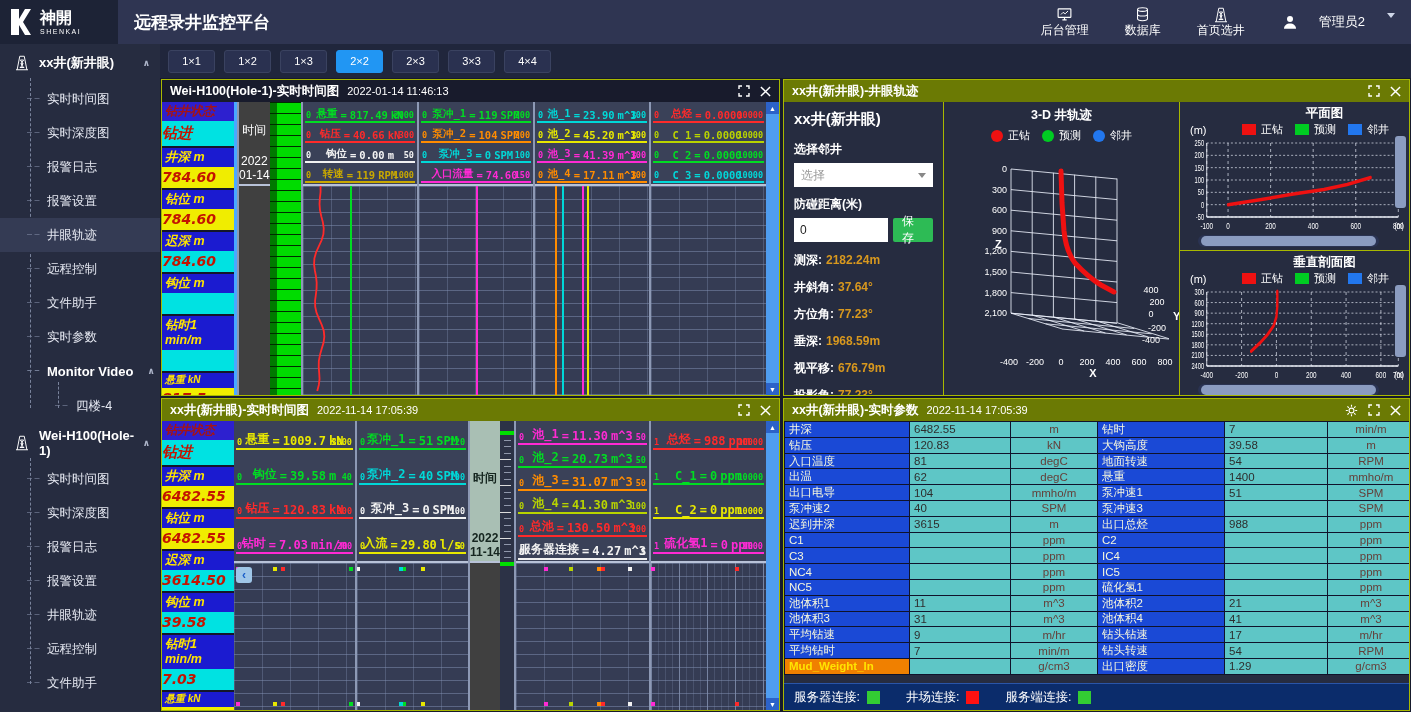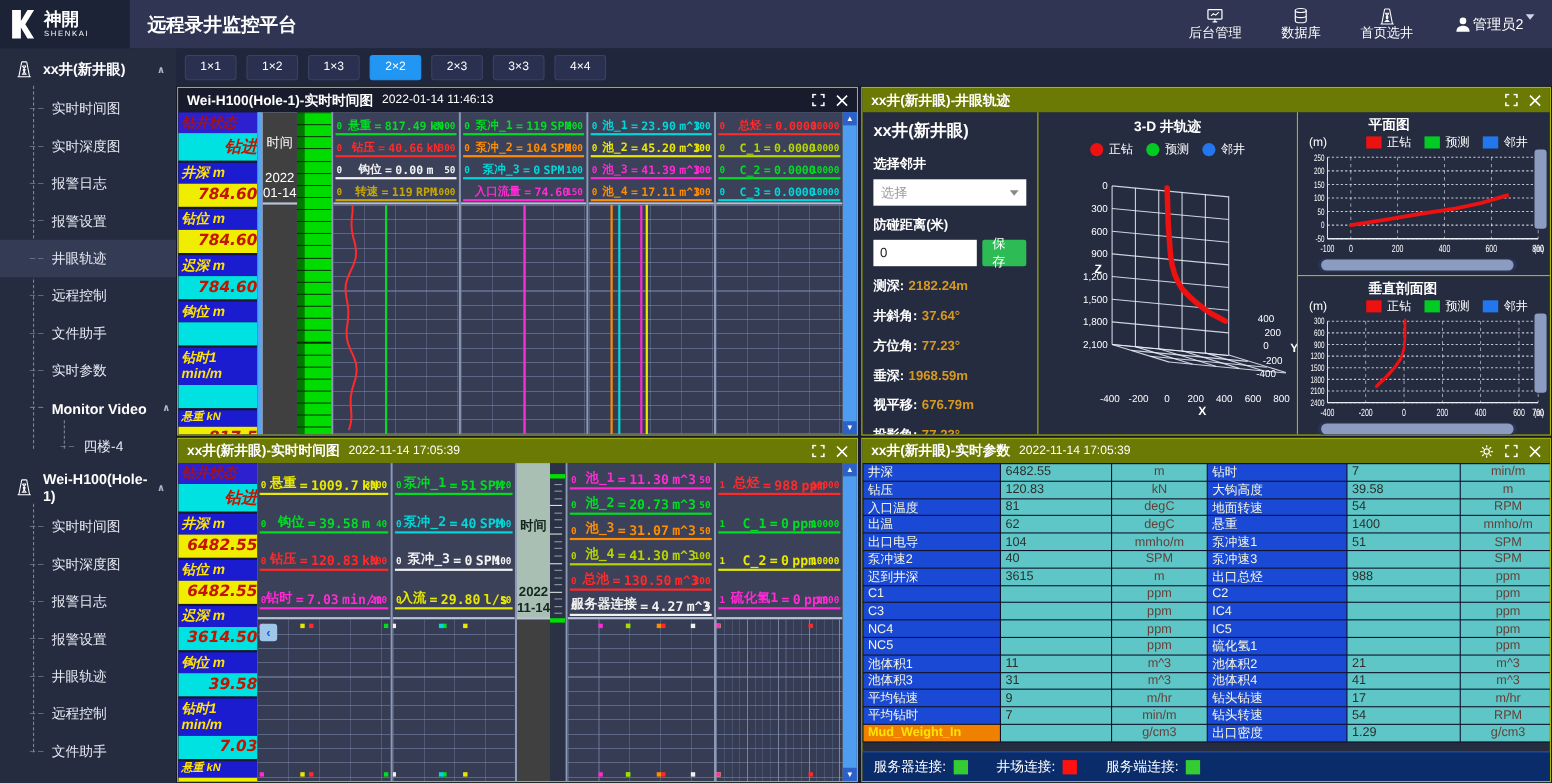--- a/index.html
+++ b/index.html
@@ -9,21 +9,21 @@
 
 #app-header{position:absolute;top:0;left:0;right:0;height:44px;background:#2f3552;display:flex;align-items:center;z-index:5}
 #logo-block{width:118px;height:44px;background:#1d2336;display:flex;align-items:center;padding-left:8px;gap:6px;flex:none}
 .logo-txt{display:flex;flex-direction:column;line-height:1}
 .logo-zh{font-size:16px;font-weight:bold;font-family:"DejaVu Serif","Liberation Serif",serif}
 .logo-en{font-size:7px;letter-spacing:1.5px;margin-top:2px}
 #app-title{margin-left:16px;font-size:17px;font-weight:bold;white-space:nowrap}
 #header-nav{margin-left:auto;display:flex;align-items:center;gap:36px;padding-right:16px}
 .nav-item{text-align:center;font-size:12px;cursor:pointer;line-height:1.2}
 .nav-item .nav-icon{display:flex;justify-content:center;height:17px}
-#user-box{display:flex;gap:0;font-size:13px;cursor:pointer}
+#user-box{display:flex;gap:20px;font-size:13px;cursor:pointer}
 .caret-down{width:0;height:0;border-left:4px solid transparent;border-right:4px solid transparent;border-top:5px solid #cfd6e8;display:inline-block;margin-left:2px}
 
 #toolbar{position:absolute;top:44px;left:160px;right:0;height:34px;background:#20263c;display:flex;align-items:center;gap:9px;padding-left:8px}
 .gbtn{width:47px;height:23px;background:#2a3150;border:1px solid #3a4260;border-radius:3px;font-size:11px;display:flex;align-items:center;justify-content:center;cursor:pointer;color:#fff}
 .gbtn.active{background:#2196f3;border-color:#2196f3}
 #save-template{position:absolute;right:9px;top:5px;height:24px;background:#2f80e0;border-radius:3px;font-size:11px;padding:0 11px;display:flex;align-items:center;cursor:pointer}
 
 #sidebar{position:absolute;top:44px;left:0;width:160px;bottom:0;background:#262c40;overflow:hidden}
 .sb-head{height:38px;display:flex;align-items:center;padding:0 10px 0 13px;gap:8px;font-weight:bold;font-size:13px;cursor:pointer}
 .sb-head .chev{margin-left:auto;color:#aeb6ca;font-size:9px}
@@ -51,21 +51,21 @@
 .pt-time{font-size:11px;white-space:nowrap}
 .pt-icons{margin-left:auto;display:flex;gap:10px;align-items:center}
 .pt-icons span{cursor:pointer;display:flex}
 
 .tp-body{display:flex;height:calc(100% - 22px)}
 .strip{width:72px;background:#14162a;display:flex;flex-direction:column;overflow:hidden;flex:none}
 .sgroup{margin-bottom:2px;flex:none}
 .slabel{background:#1b1bd0;color:#ffe400;font-style:italic;font-weight:bold;font-size:12.5px;padding:2px 3px;line-height:15px;min-height:19px}
 .sgroup.state .slabel{background:#2d20cf;color:#a51414;font-size:12.5px}
 .slabel.small{font-size:10px;min-height:15px;padding-top:1px;line-height:12px}
-.sval{font-style:italic;font-weight:bold;font-size:14px;text-align:right;color:#c31400;min-height:21px;line-height:21px;font-family:"DejaVu Sans",sans-serif}
+.sval{font-style:italic;font-weight:bold;font-size:14px;text-align:left;color:#c31400;min-height:21px;line-height:21px;font-family:"DejaVu Sans",sans-serif}
 .vyellow{background:#f0ed00}
 .vcyan{background:#00e2e2}
 .vstate{background:#00e2e2;font-size:15px;min-height:25px;line-height:25px}
 .tracks{flex:1;display:flex;gap:2px;background:#8d99b5;position:relative;overflow:hidden}
 .blue-edge{width:3px;background:#49a8ff;flex:none}
 .tcol{display:flex;flex-direction:column;background:#353c54;overflow:hidden}
 .thead{background:#3a4158;display:flex;flex-direction:column;justify-content:space-around;padding:1px 2px;border-bottom:2px solid #b8c2d8;flex:none}
 .crow{position:relative;display:flex;align-items:flex-end;justify-content:center;gap:3px;font-family:"DejaVu Sans Mono","Liberation Mono",monospace;font-weight:bold;white-space:nowrap;overflow:hidden}
 #panel-tl .crow{font-size:10.5px;height:19px}
 #panel-bl .crow{font-size:12px;height:22px}
@@ -104,21 +104,21 @@
 .ti-field .fv{color:#d8981e;margin-left:4px;font-weight:bold}
 .traj-3d{width:236px;border-right:1px solid #a8b800;display:flex;flex-direction:column;align-items:center;padding-top:5px;flex:none}
 .t3-title{font-weight:bold;font-size:12.5px}
 .legend{display:flex;gap:12px;align-items:center;font-size:11px;margin:4px 0 0}
 .leg-item{display:flex;align-items:center;gap:5px}
 .leg-chip{width:12px;height:12px;border-radius:50%}
 .leg-chip.sq{border-radius:0;width:14px;height:11px}
 .traj-charts{flex:1;display:flex;flex-direction:column;min-width:0}
 .tchart{flex:1;position:relative;padding:3px 4px 0;border-bottom:1px solid #a8b800}
 .tchart:last-child{border-bottom:none}
-.tc-row1{text-align:left;font-weight:bold;font-size:12.5px;padding-left:60px;font-family:"DejaVu Serif","Liberation Serif",serif}
+.tc-row1{text-align:center;font-weight:bold;font-size:12.5px;padding-left:60px;font-family:"DejaVu Serif","Liberation Serif",serif}
 .tc-row2{display:flex;align-items:center;font-size:11px;padding:0 6px}
 .tc-row2 .unit{flex:none}
 .tc-row2 .legend{margin:0 10px 0 auto}
 .hscroll{height:12px;background:#2a3352;border-radius:6px;margin:2px 26px 3px 14px;position:relative}
 .hs-thumb{position:absolute;left:3px;right:3px;top:1px;bottom:1px;background:#8b9cc0;border-radius:5px}
 .vscroll2{position:absolute;right:3px;width:11px;background:#8b9cc0;border-radius:3px;cursor:pointer}
 
 .ptable{display:grid;grid-template-columns:124px 100px 86px 126px 102px 86px;grid-auto-rows:14.8px;gap:1px;background:#10132b;padding:1px;font-size:11.5px}
 .pc{display:flex;align-items:center;padding:0 4px;overflow:hidden;white-space:nowrap}
 .pl{background:#1a49d6;color:#f7f7dc}

